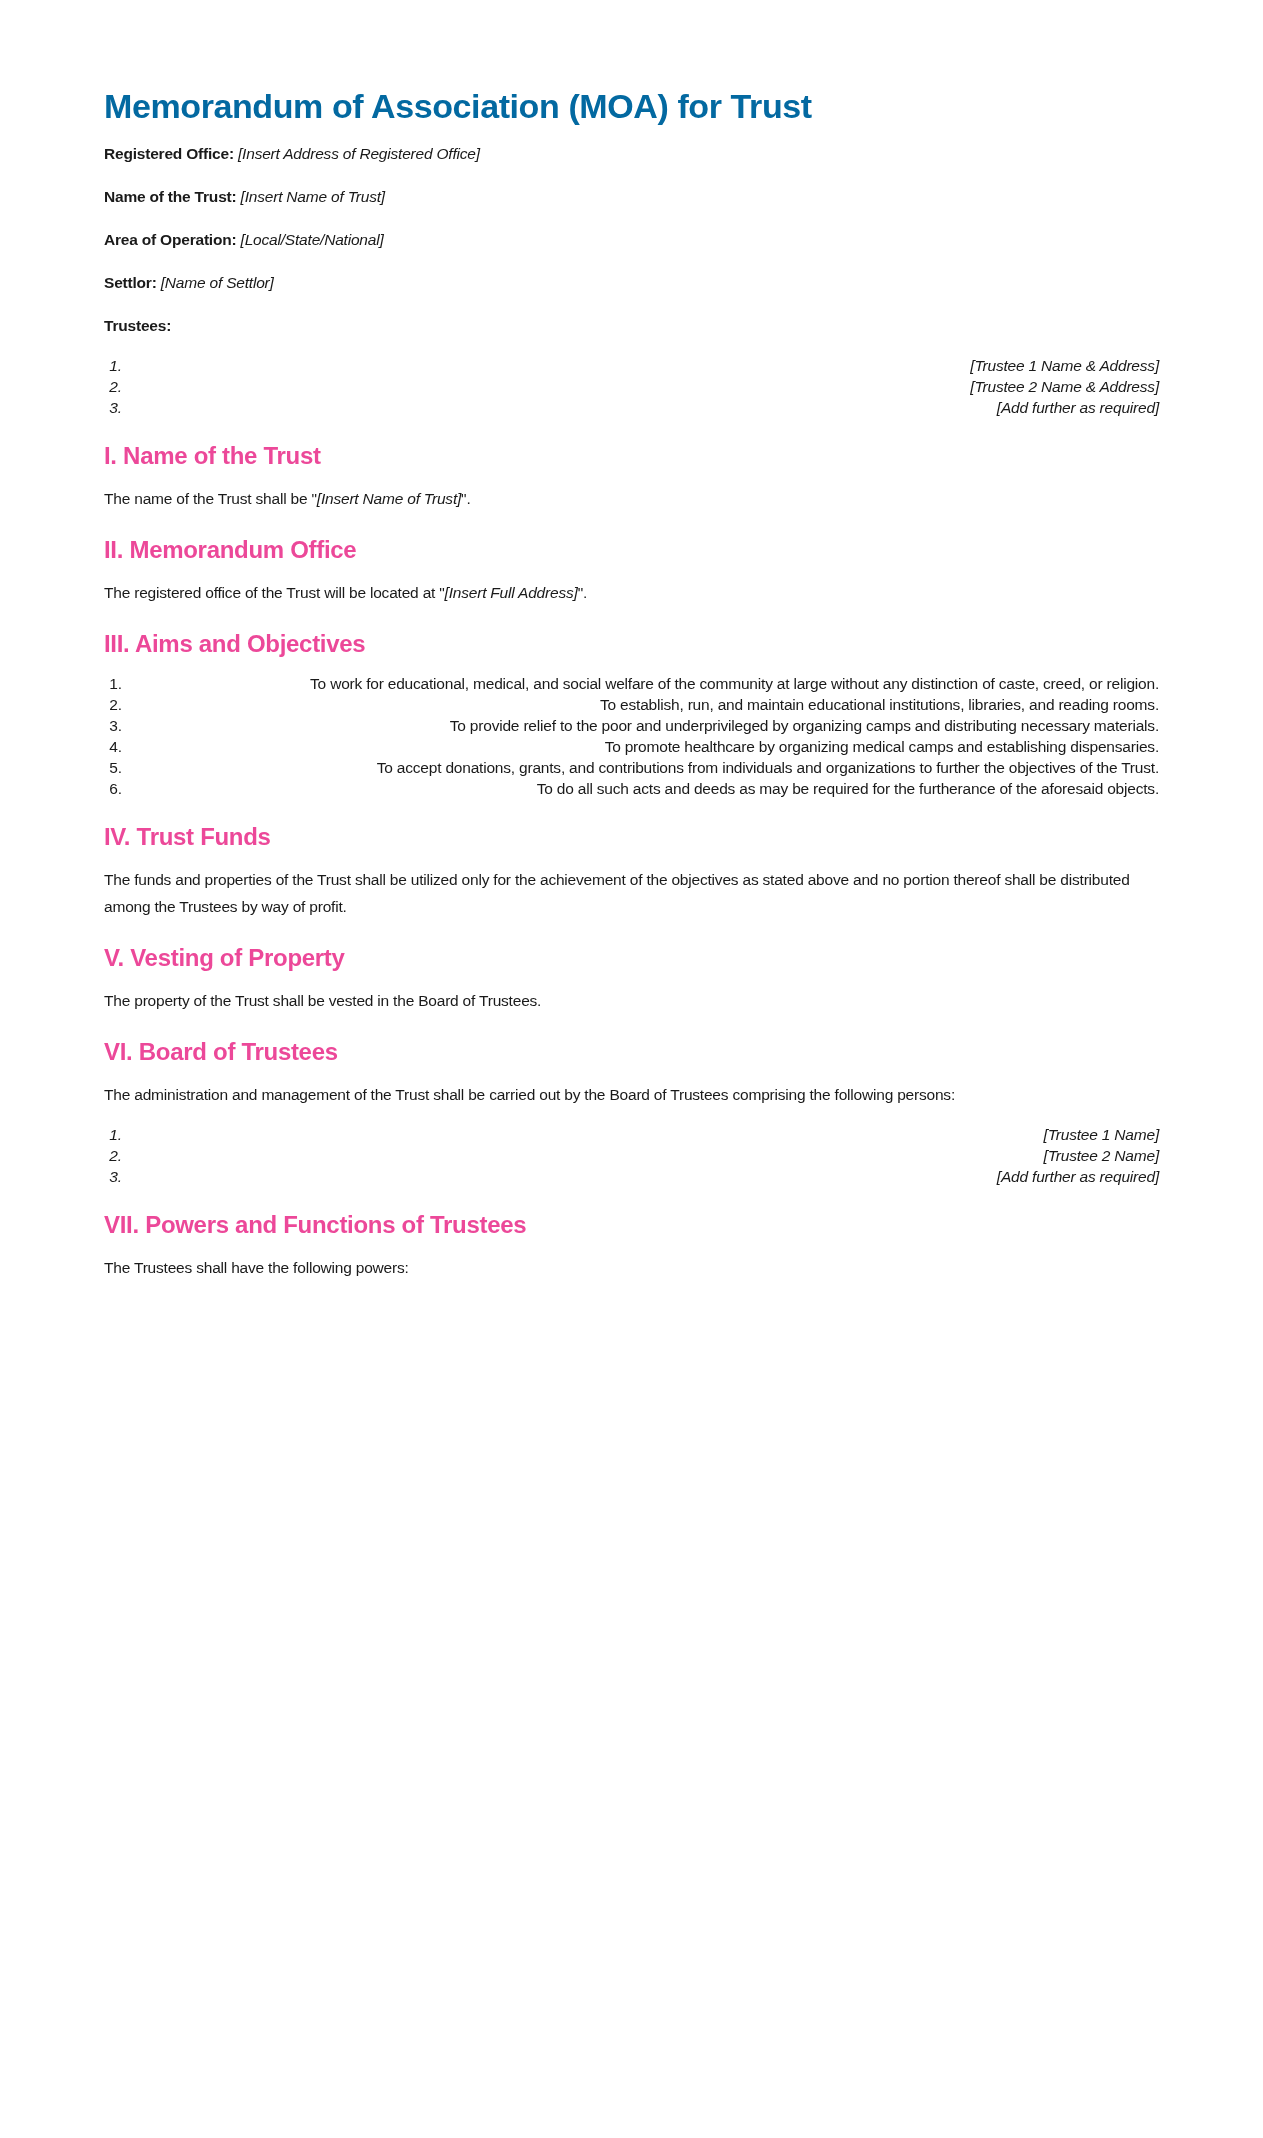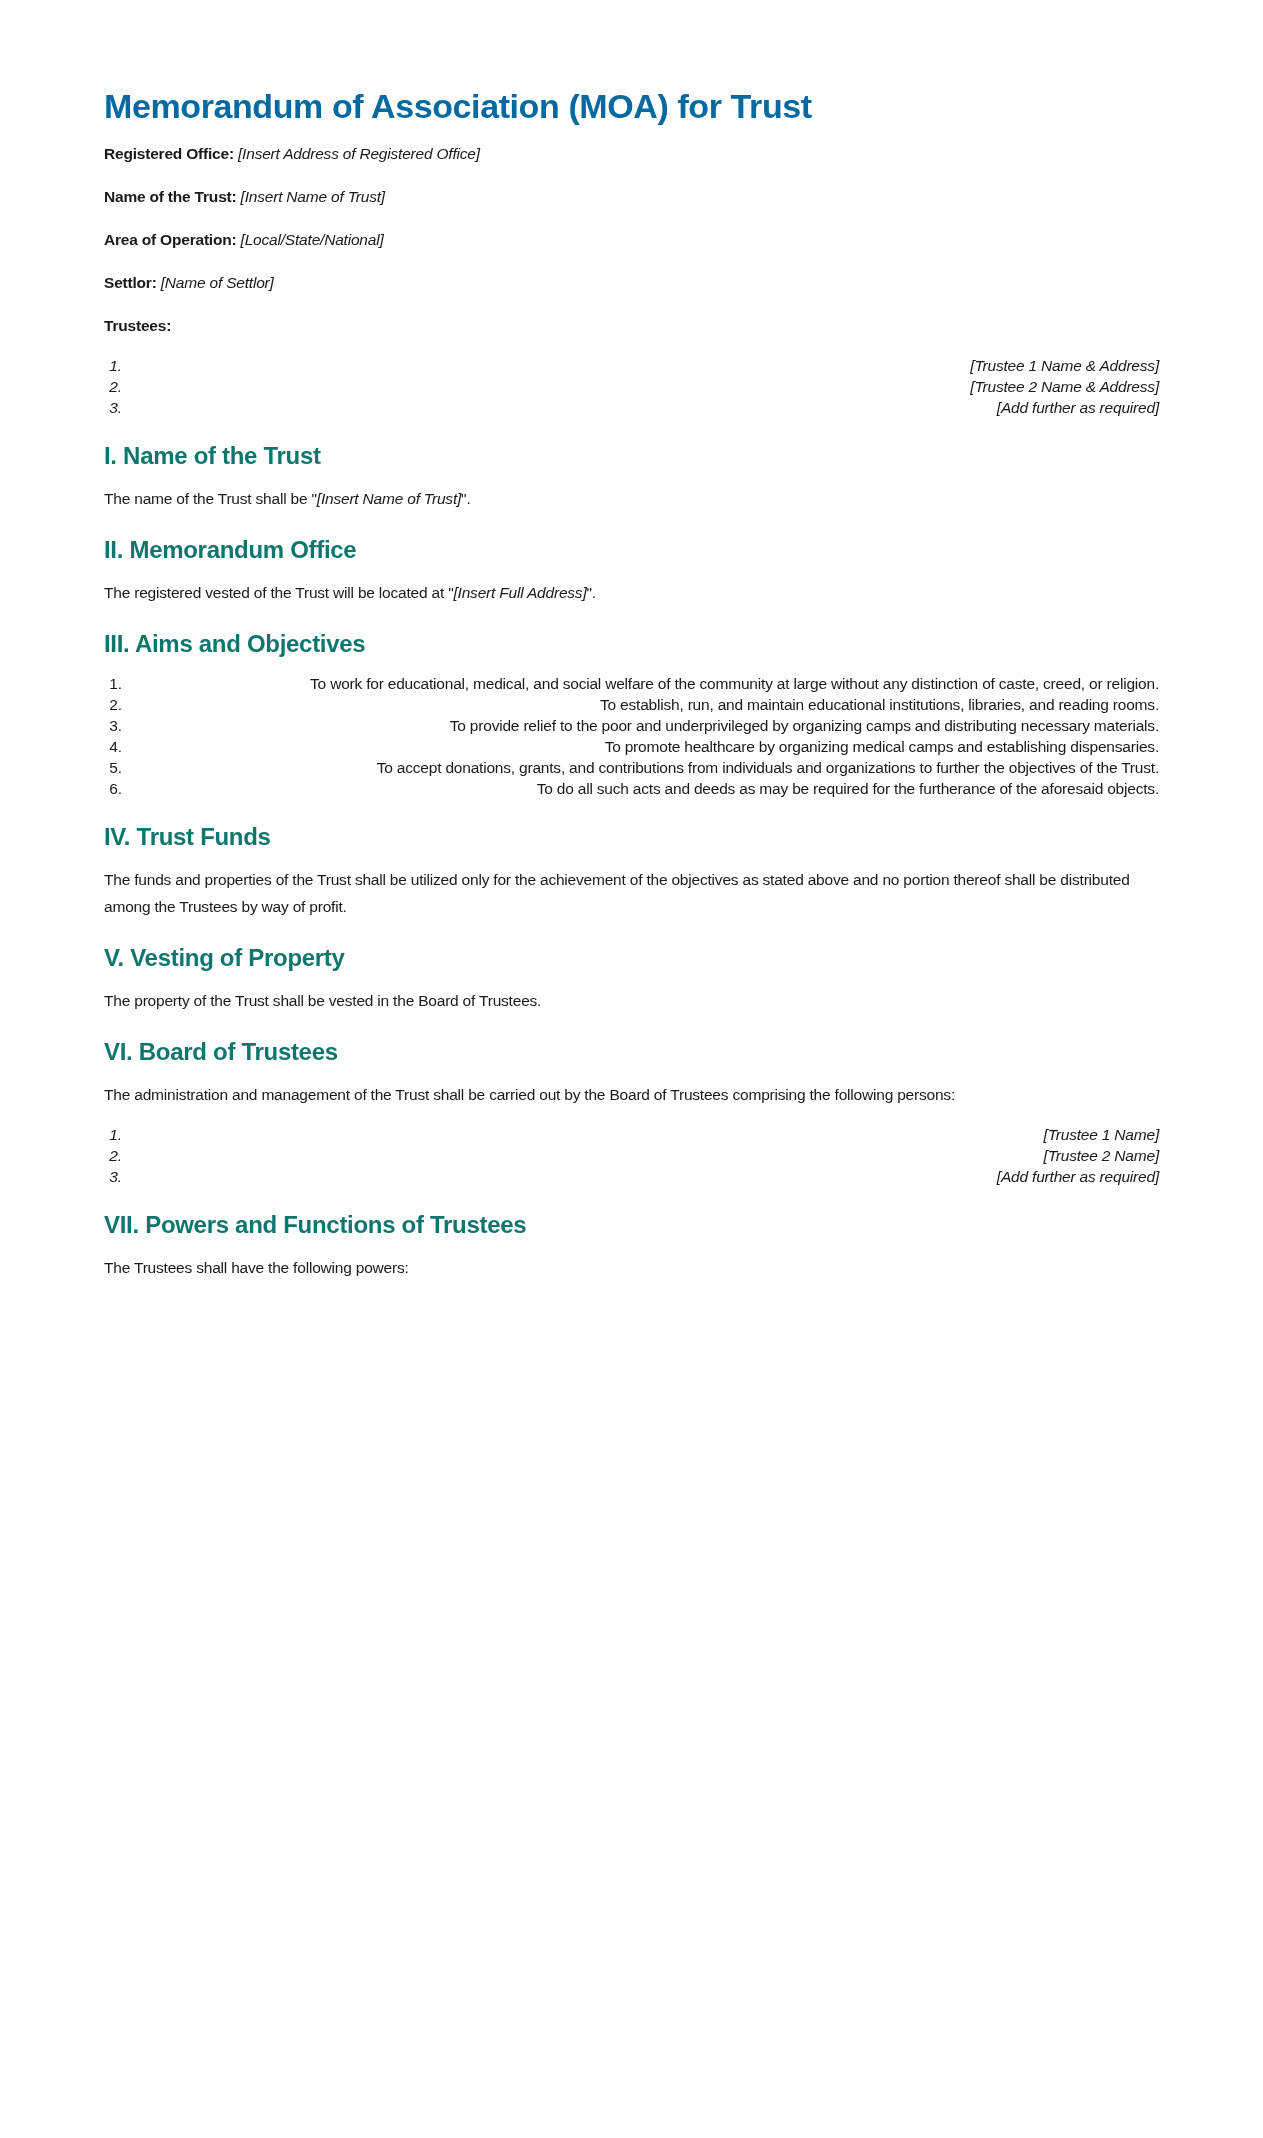--- a/index.html
+++ b/index.html
@@ -28,21 +28,21 @@
     line-height: 44px;
     font-weight: 700;
     color: #0369a1;
     letter-spacing: -0.4px;
   }
   h2.sec-heading {
     margin: 22px 0 13px 0;
     font-size: 24px;
     line-height: 32px;
     font-weight: 700;
-    color: #0f766e;
+    color: #ec4899;
     letter-spacing: -0.3px;
   }
   p.para, p.field {
     margin: 0 0 16px 0;
   }
   p.field strong {
     font-weight: 700;
   }
   em {
     font-style: italic;
@@ -82,21 +82,21 @@
     <ol class="doc-list italic">
       <li>[Trustee 1 Name &amp; Address]</li>
       <li>[Trustee 2 Name &amp; Address]</li>
       <li>[Add further as required]</li>
     </ol>
 
     <h2 class="sec-heading">I. Name of the Trust</h2>
     <p class="para"><span>The name of the Trust shall be "</span><em>[Insert Name of Trust]</em><span>".</span></p>
 
     <h2 class="sec-heading">II. Memorandum Office</h2>
-    <p class="para"><span>The registered vested of the Trust will be located at "</span><em>[Insert Full Address]</em><span>".</span></p>
+    <p class="para"><span>The registered office of the Trust will be located at "</span><em>[Insert Full Address]</em><span>".</span></p>
 
     <h2 class="sec-heading">III. Aims and Objectives</h2>
     <ol class="doc-list">
       <li>To work for educational, medical, and social welfare of the community at large without any distinction of caste, creed, or religion.</li>
       <li>To establish, run, and maintain educational institutions, libraries, and reading rooms.</li>
       <li>To provide relief to the poor and underprivileged by organizing camps and distributing necessary materials.</li>
       <li>To promote healthcare by organizing medical camps and establishing dispensaries.</li>
       <li>To accept donations, grants, and contributions from individuals and organizations to further the objectives of the Trust.</li>
       <li>To do all such acts and deeds as may be required for the furtherance of the aforesaid objects.</li>
     </ol>

